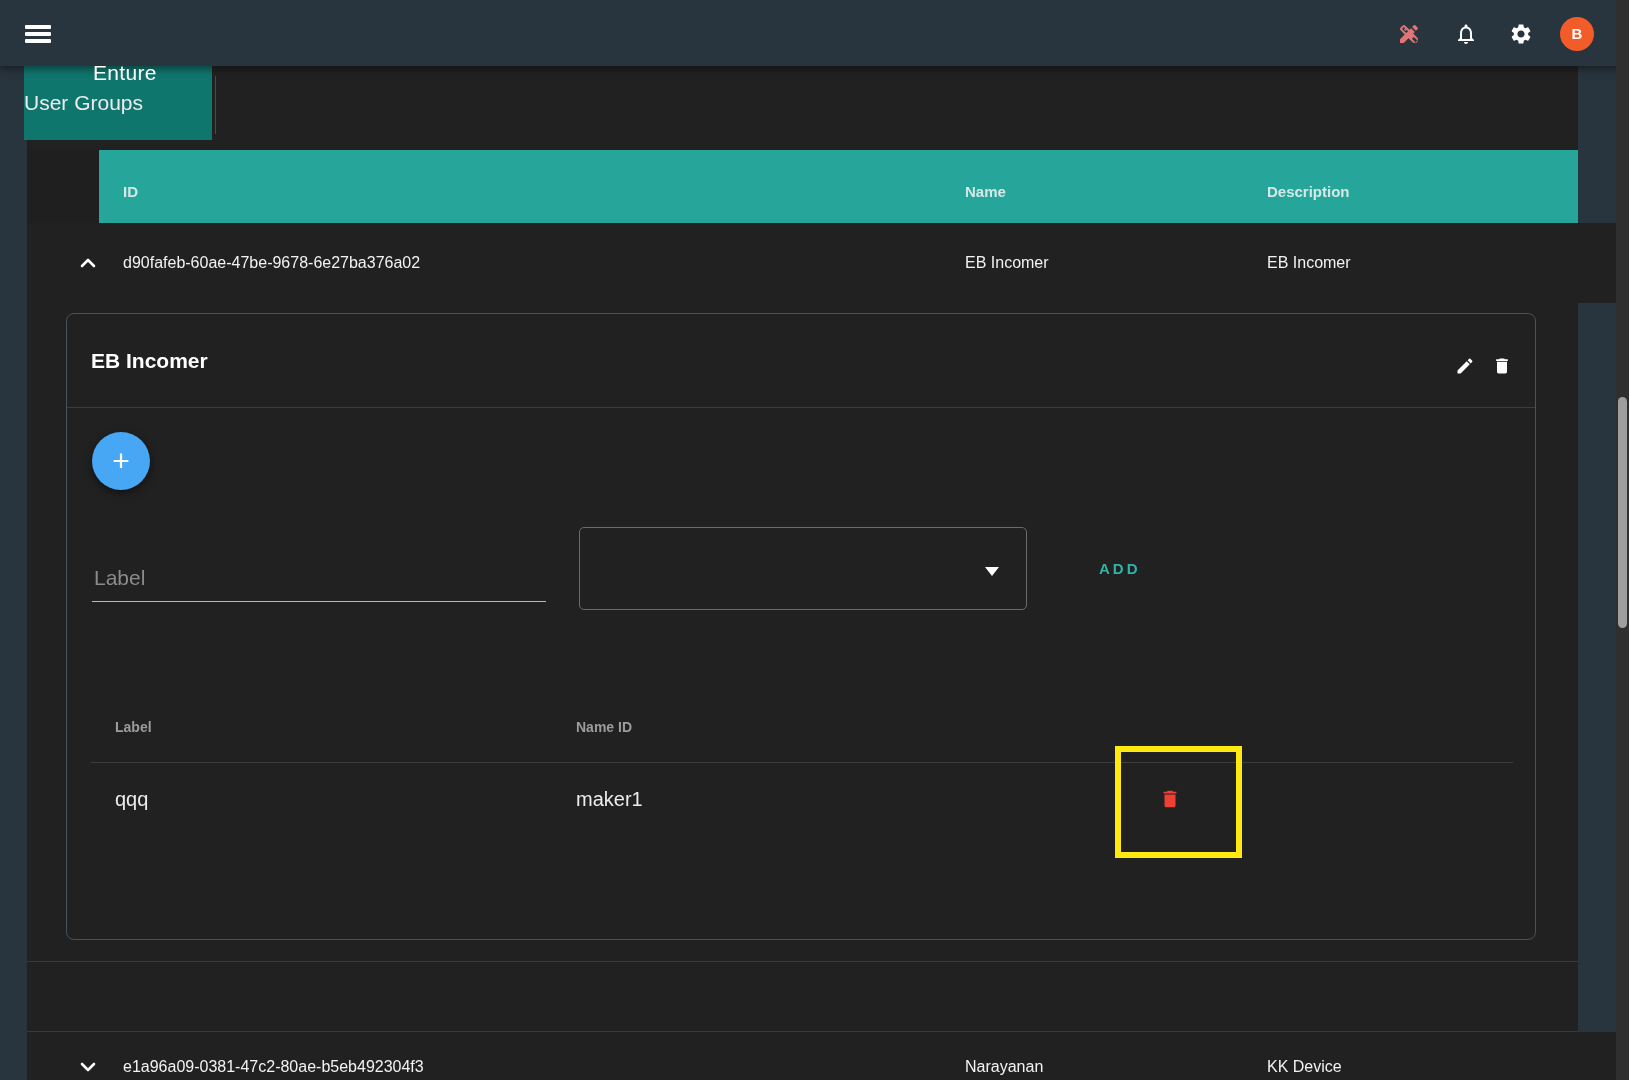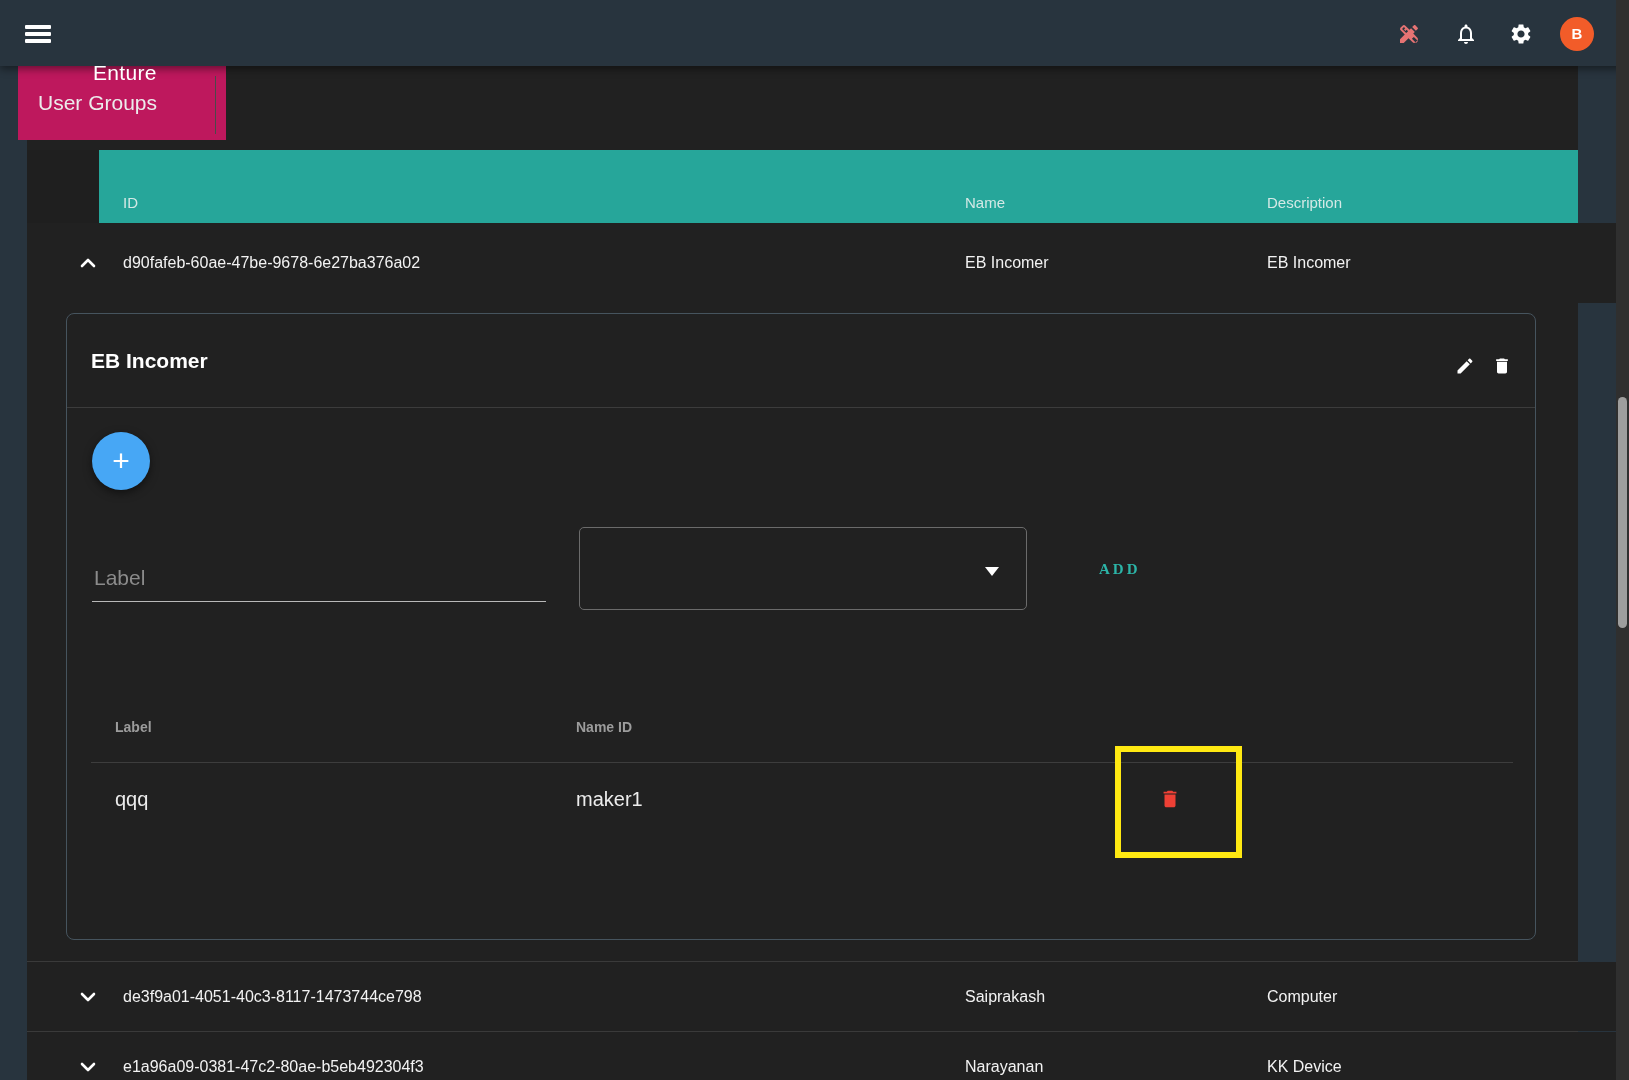--- a/index.html
+++ b/index.html
@@ -16,27 +16,27 @@
   .app-title{position:absolute;left:93px;top:0;height:66px;line-height:66px;font-size:21px;color:#fff;letter-spacing:.3px;margin-top:40px;}
   .bar-icon{position:absolute;top:22px;width:24px;height:24px;cursor:pointer;}
   .avatar{position:absolute;left:1560px;top:17px;width:34px;height:34px;border-radius:50%;
     background:var(--avatar-orange,#f25c29);color:#fff;font-size:15px;font-weight:bold;
     text-align:center;line-height:34px;cursor:pointer;}
   
   .gutter-left{position:absolute;left:0;top:66px;width:27px;height:1014px;background:var(--app-bar);}
   .gutter-right{position:absolute;left:1578px;top:66px;width:38px;height:1014px;background:var(--app-bar);}
   .content-bg{position:absolute;left:27px;top:66px;width:1551px;height:1014px;background:var(--content-bg,#212121);}
   
-  .tab{position:absolute;left:18px;top:66px;height:74px;min-width:188px;line-height:74px;
-    padding-left:20px;font-size:21px;color:#ececec;background:#be185d;cursor:pointer;}
+  .tab{position:absolute;left:24px;top:66px;height:74px;min-width:188px;line-height:74px;
+    font-size:21px;color:#ececec;background:#0f766e;cursor:pointer;}
   .tab-divider{position:absolute;left:215px;top:76px;width:1px;height:58px;background:#4a4a4a;}
   
   .thead-corner{position:absolute;left:27px;top:150px;width:72px;height:73px;background:#1f1f1f;}
   .thead{position:absolute;left:99px;top:150px;width:1479px;height:73px;background:var(--teal-header,#26a69a);}
-  .th{position:absolute;top:16px;height:73px;line-height:73px;font-size:15px;font-weight:normal;color:#d4e9e6;}
+  .th{position:absolute;top:5px;height:73px;line-height:73px;font-size:15px;font-weight:bold;color:#d4e9e6;}
   .trow{position:absolute;left:27px;width:1551px;background:var(--content-bg);padding-left:43px;}
   .trow .cell{position:absolute;top:0;font-size:16px;color:#f2f2f2;white-space:nowrap;}
   .row-divider{position:absolute;left:27px;width:1551px;height:1px;background:#3a3a3a;}
   .chev{position:absolute;left:49px;width:24px;height:24px;cursor:pointer;}
   
   .panel{position:absolute;left:66px;top:313px;width:1470px;height:627px;background:var(--content-bg);
     border:1px solid #46545e;border-radius:8px;box-sizing:border-box;}
   .panel-title{position:absolute;left:24px;top:0;height:93px;line-height:93px;font-size:21px;font-weight:bold;color:#fff;}
   .panel-head-divider{position:absolute;left:0;top:93px;width:100%;height:1px;background:#3c3c3c;}
   .panel-icon{position:absolute;top:42px;width:20px;height:20px;cursor:pointer;}
@@ -45,21 +45,21 @@
     cursor:pointer;box-shadow:0 3px 8px rgba(0,0,0,.5);padding:0;}
   .label-field{position:absolute;left:25px;top:240px;width:450px;height:45px;background:transparent;border:none;
     border-bottom:1px solid #b9b9b9;color:#eee;font-size:21px;font-family:"Liberation Sans",sans-serif;outline:none;}
   .label-field::placeholder{color:#8b8b8b;opacity:1;}
   .select-box{position:absolute;left:512px;top:213px;width:448px;height:83px;border:1px solid #6b6b6b;
     border-radius:5px;box-sizing:border-box;background:transparent;cursor:pointer;}
   .select-arrow{position:absolute;left:918px;top:253px;width:0;height:0;
     border-left:7px solid transparent;border-right:7px solid transparent;border-top:9px solid #fff;cursor:pointer;}
   .add-btn{position:absolute;left:1024px;top:235px;height:40px;line-height:40px;background:none;border:none;
     color:var(--accent-teal,#2cb5a8);font-size:15px;font-weight:bold;letter-spacing:3px;cursor:pointer;
-    font-family:Liberation Serif, serif;padding:0 8px;}
+    font-family:Liberation Sans, sans-serif;padding:0 8px;}
   .sub-th{position:absolute;top:395px;height:36px;line-height:36px;font-size:14px;font-weight:bold;color:#9c9c9c;}
   .sub-divider{position:absolute;left:24px;top:448px;width:1422px;height:1px;background:#3d3d3d;}
   .sub-cell{position:absolute;top:455px;height:60px;line-height:60px;font-size:20px;color:#ececec;}
   .sub-delete{position:absolute;left:1092px;top:474px;width:22px;height:22px;cursor:pointer;}
   
   .highlight-box{position:absolute;left:1115px;top:746px;width:127px;height:112px;
     border:6px solid var(--highlight-yellow,#ffe912);box-sizing:border-box;z-index:8;pointer-events:none;}
   
   .scrollbar-track{position:absolute;left:1616px;top:0;width:13px;height:1080px;background:#2f2f2f;z-index:9;}
   .scrollbar-thumb{position:absolute;left:2px;top:397px;width:9px;height:231px;border-radius:4.5px;background:#9e9e9e;cursor:pointer;}
@@ -144,28 +144,20 @@
     <div class="sub-cell" style="left:509px">maker1</div>
 
     <svg class="sub-delete" viewBox="0 0 24 24">
       <path fill="#ee4035" d="M6 19c0 1.1.9 2 2 2h8c1.1 0 2-.9 2-2V7H6v12zM19 4h-3.5l-1-1h-5l-1 1H5v2h14V4z"></path>
     </svg>
   </div>
 
   <div class="highlight-box"></div>
 
   <div class="row-divider" style="top:961px"></div>
-  <div class="trow" style="top:962px;height:69px">
-    <svg class="chev" style="top:23px" viewBox="0 0 24 24">
-      <path fill="none" stroke="#fff" stroke-width="2.6" stroke-linecap="round" stroke-linejoin="round" d="M6 9l6 6 6-6"></path>
-    </svg>
-    <div class="cell" style="left:96px;line-height:69px">de3f9a01-4051-40c3-8117-1473744ce798</div>
-    <div class="cell" style="left:938px;line-height:69px">Saiprakash</div>
-    <div class="cell" style="left:1240px;line-height:69px">Computer</div>
-  </div>
 
   <div class="row-divider" style="top:1031px"></div>
   <div class="trow" style="top:1032px;height:69px">
     <svg class="chev" style="top:23px" viewBox="0 0 24 24">
       <path fill="none" stroke="#fff" stroke-width="2.6" stroke-linecap="round" stroke-linejoin="round" d="M6 9l6 6 6-6"></path>
     </svg>
     <div class="cell" style="left:96px;line-height:69px">e1a96a09-0381-47c2-80ae-b5eb492304f3</div>
     <div class="cell" style="left:938px;line-height:69px">Narayanan</div>
     <div class="cell" style="left:1240px;line-height:69px">KK Device</div>
   </div>

